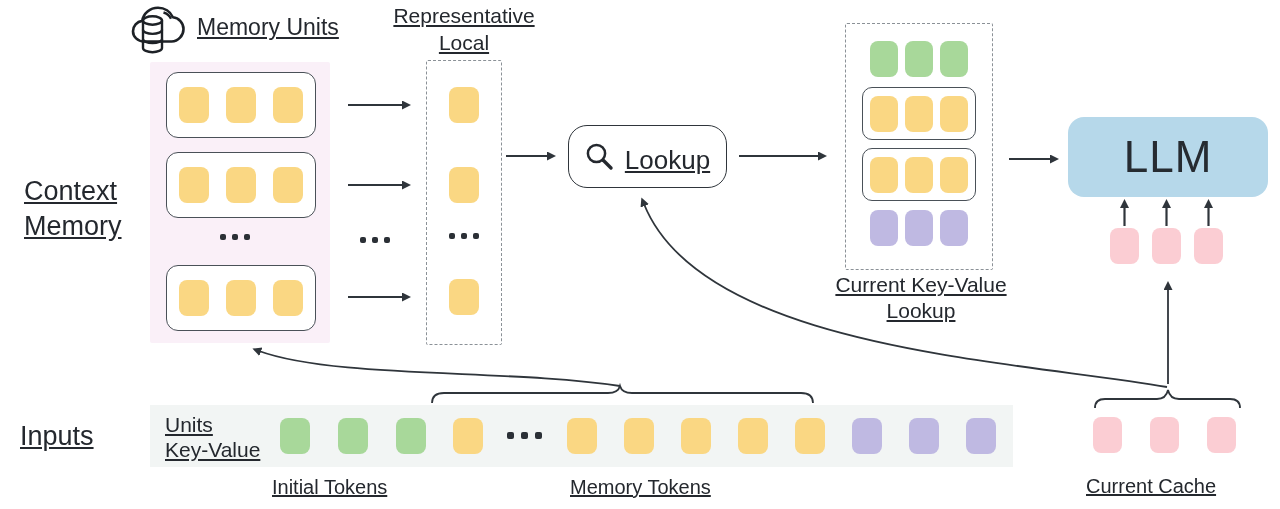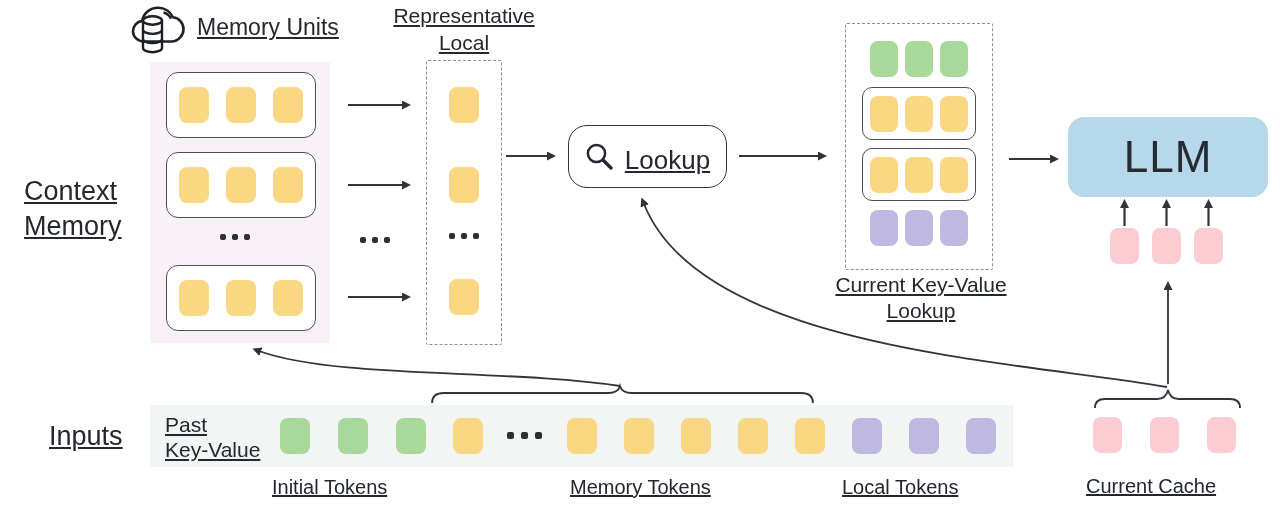--- a/index.html
+++ b/index.html
@@ -74,21 +74,21 @@
       <ellipse class="icon-stroke" stroke-width="2.4" cx="23.5" cy="19.5" rx="9.5" ry="4.2" fill="#ffffff"></ellipse>
       <path class="icon-stroke" stroke-width="2.4" d="M14,19.5 V47 C14,49.3 18.3,51.2 23.5,51.2 C28.7,51.2 33,49.3 33,47 V19.5" fill="#ffffff"></path>
       <path class="icon-stroke" stroke-width="2.4" d="M14,28.7 C14,31 18.3,32.9 23.5,32.9 C28.7,32.9 33,31 33,28.7"></path>
       <path class="icon-stroke" stroke-width="2.4" d="M14,37.9 C14,40.2 18.3,42.1 23.5,42.1 C28.7,42.1 33,40.2 33,37.9"></path>
     </g>
   </svg>
   <div class="abs lbl t-mem" style="left:197px;top:14px;">Memory Units</div>
 
   <div class="abs lbl t-big pre" style="left:24px;top:163px;margin-top:11px;">Context
 Memory</div>
-  <div class="abs lbl t-big" style="left:20px;top:419px;margin-left:29px;">Inputs</div>
+  <div class="abs lbl t-big" style="left:20px;top:419px;">Inputs</div>
 
   <div class="abs mem-panel" style="left:150px;top:62px;width:180px;height:281px;">
     <div class="abs unit-row tok-30" style="left:16px;top:10px;width:148px;height:64px;">
         <div class="token" style="background: rgb(250, 215, 131);"></div>
         <div class="token" style="background: rgb(250, 215, 131);"></div>
         <div class="token" style="background: rgb(250, 215, 131);"></div>
       </div>
     <div class="abs unit-row tok-30" style="left:16px;top:90px;width:148px;height:64px;">
         <div class="token" style="background: rgb(250, 215, 131);"></div>
         <div class="token" style="background: rgb(250, 215, 131);"></div>
@@ -167,21 +167,21 @@
   <div class="abs llm-box" style="left:1068px;top:117px;width:200px;height:80px;">
     <span class="llm-text">LLM</span>
   </div>
   <div class="abs trow tok-29 gap-13" style="left:1110px;top:228px;">
       <div class="token" style="background: rgb(251, 205, 211);"></div>
       <div class="token" style="background: rgb(251, 205, 211);"></div>
       <div class="token" style="background: rgb(251, 205, 211);"></div>
     </div>
 
   <div class="abs inputs-panel" style="left:150px;top:405px;width:863px;height:62px;"></div>
-  <div class="abs lbl t-pastkv pre" style="left:165px;top:412px;">Past
+  <div class="abs lbl t-pastkv pre" style="left:165px;top:412px;">Units
 Key-Value</div>
 
   <div class="abs trow tok-30 gap-28" style="left:280px;top:418px;">
       <div class="token" style="background: rgb(168, 216, 154);"></div>
       <div class="token" style="background: rgb(168, 216, 154);"></div>
       <div class="token" style="background: rgb(168, 216, 154);"></div>
     </div>
   <div class="abs trow tok-30" style="left:453px;top:418px;">
       <div class="token" style="background: rgb(250, 215, 131);"></div>
     </div>
@@ -203,21 +203,20 @@
       <div class="token" style="background: rgb(191, 185, 226);"></div>
     </div>
   <div class="abs trow tok-29 gap-28" style="left:1093px;top:417px;">
       <div class="token" style="background: rgb(251, 205, 211);"></div>
       <div class="token" style="background: rgb(251, 205, 211);"></div>
       <div class="token" style="background: rgb(251, 205, 211);"></div>
     </div>
 
   <div class="abs lbl t-bottom" style="left:272px;top:476px;width:160px;">Initial Tokens</div>
   <div class="abs lbl t-bottom" style="left:570px;top:476px;width:160px;">Memory Tokens</div>
-  <div class="abs lbl t-bottom" style="left:842px;top:476px;width:160px;">Local Tokens</div>
   <div class="abs lbl t-bottom" style="left:1086px;top:475px;width:160px;">Current Cache</div>
 
   <svg class="overlay" width="1280" height="509" viewBox="0 0 1280 509">
     <defs>
       <marker id="ah" markerUnits="userSpaceOnUse" markerWidth="14" markerHeight="12" refX="2" refY="4.5" orient="auto">
         <path class="ah-fill" d="M0,0 L9,4.5 L0,9 Z"></path>
       </marker>
     </defs>
 
     <path class="st w22" d="M348,105 H404" marker-end="url(#ah)"></path>

